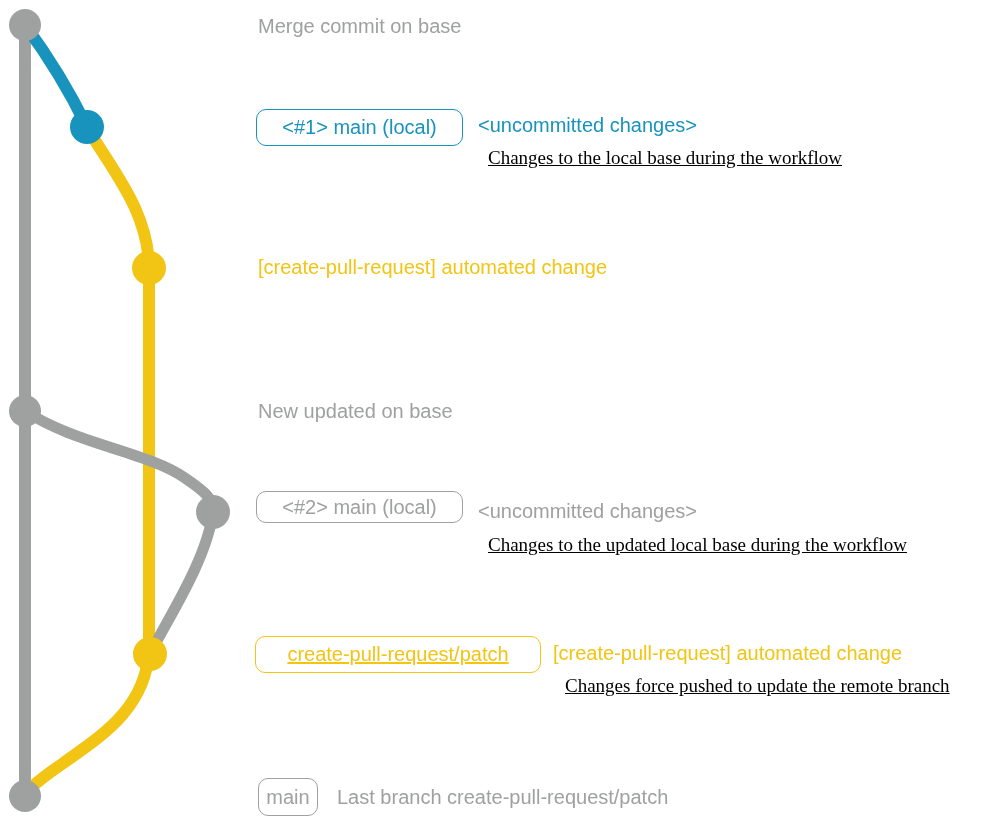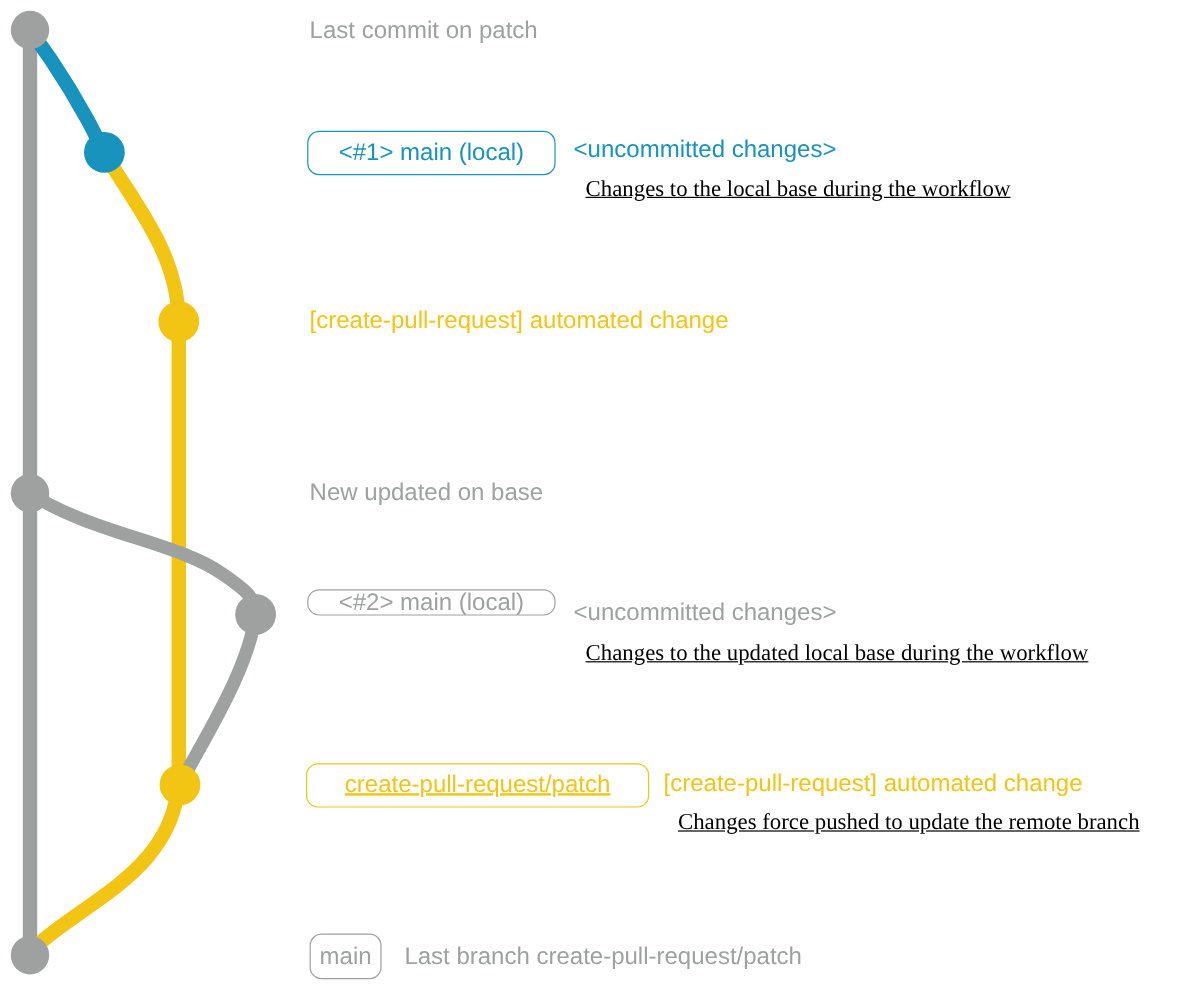--- a/index.html
+++ b/index.html
@@ -63,31 +63,31 @@
 
     <circle cx="25" cy="25" r="16" class="fill-gray"></circle>
     <circle cx="87" cy="127" r="17" class="fill-blue"></circle>
     <circle cx="149" cy="268" r="17" class="fill-yellow"></circle>
     <circle cx="25" cy="411" r="16" class="fill-gray"></circle>
     <circle cx="213" cy="512" r="17" class="fill-gray"></circle>
     <circle cx="150" cy="654" r="17" class="fill-yellow"></circle>
     <circle cx="25" cy="796" r="16" class="fill-gray"></circle>
   </svg>
 
-  <div class="txt sans20 gray-text" style="left:258px;top:15px">Last commit on patch</div>
+  <div class="txt sans20 gray-text" style="left:258px;top:15px">Merge commit on base</div>
 
   <div class="badge blue" style="left:256px;top:109px;width:207px;height:37px">&lt;#1&gt; main (local)</div>
   <div class="txt sans20 blue-text" style="left:478px;top:114px">&lt;uncommitted changes&gt;</div>
   <div class="txt serif19" style="left:488px;top:146px">Changes to the local base during the workflow</div>
 
   <div class="txt sans20 yellow-text" style="left:258px;top:256px">[create-pull-request] automated change</div>
 
   <div class="txt sans20 gray-text" style="left:258px;top:400px">New updated on base</div>
 
-  <div class="badge gray" style="left:256px;top:491px;width:207px;height:22px">&lt;#2&gt; main (local)</div>
+  <div class="badge gray" style="left:256px;top:491px;width:207px;height:32px">&lt;#2&gt; main (local)</div>
   <div class="txt sans20 gray-text" style="left:478px;top:500px">&lt;uncommitted changes&gt;</div>
   <div class="txt serif19" style="left:488px;top:533px">Changes to the updated local base during the workflow</div>
 
   <div class="badge yellow" style="left:255px;top:636px;width:286px;height:37px">create-pull-request/patch</div>
   <div class="txt sans20 yellow-text" style="left:553px;top:642px">[create-pull-request] automated change</div>
   <div class="txt serif19" style="left:565px;top:674px">Changes force pushed to update the remote branch</div>
 
   <div class="badge gray" style="left:258px;top:778px;width:60px;height:38px">main</div>
   <div class="txt sans20 gray-text" style="left:337px;top:786px">Last branch create-pull-request/patch</div>
 

